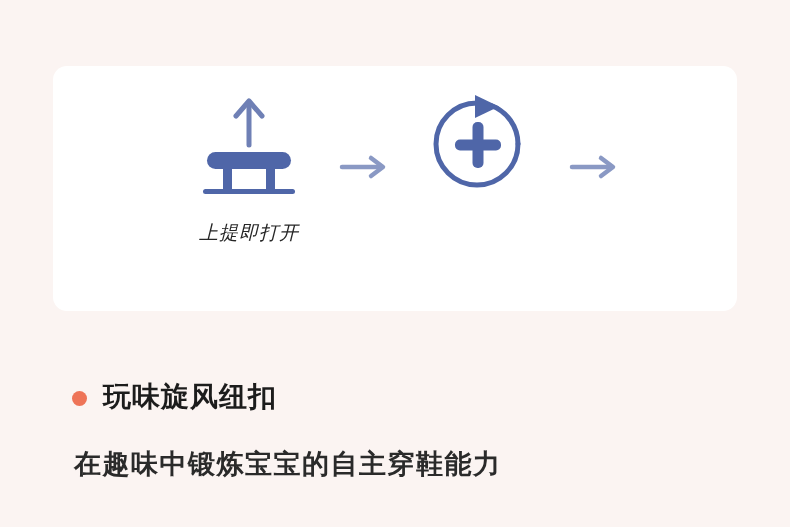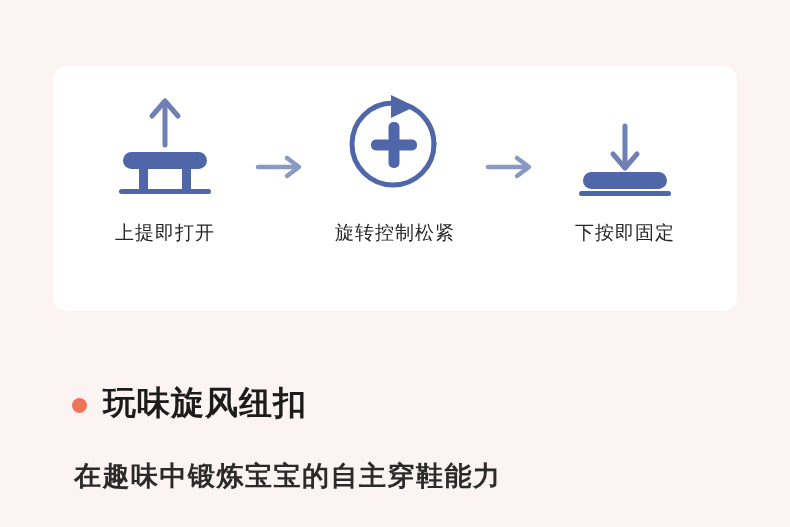--- a/index.html
+++ b/index.html
@@ -17,20 +17,21 @@
 
   
   .step-card {
     position: absolute;
     left: 53px;
     top: 66px;
     width: 684px;
     height: 245px;
     background: #ffffff;
     border-radius: 14px;
+    font-style: italic;
   }
 
   .steps-row {
     position: absolute;
     left: 0;
     top: 0;
     width: 100%;
     height: 100%;
     display: flex;
     flex-direction: row;
@@ -87,21 +88,21 @@
     width: 15px;
     height: 15px;
     border-radius: 50%;
     background: #ee7458;
     margin-right: 16px;
     flex: 0 0 auto;
     margin-top: 4px;
   }
 
   .headline {
-    font-size: 33px;
+    font-size: 28px;
     font-weight: 700;
     color: #1c1c1c;
     letter-spacing: 1px;
     line-height: 1.15;
     white-space: nowrap;
   }
 
   .subhead {
     margin-top: 14px;
     margin-left: 2px;
@@ -155,48 +156,31 @@
                    A 41 41 0 1 0 91 50" fill="none" stroke="#4f66a8" stroke-width="5" stroke-linecap="round"></path>
           <path d="M 91 50
                    A 41 41 0 0 0 64 11.5" fill="none" stroke="#4f66a8" stroke-width="5" stroke-linecap="round"></path>
 
           <polygon points="48,1 48,24 72,12.5" fill="#4f66a8"></polygon>
 
           <rect x="45.5" y="28" width="11" height="46" rx="5" fill="#4f66a8"></rect>
           <rect x="28" y="45.5" width="46" height="11" rx="5" fill="#4f66a8"></rect>
         </svg>
       </div>
-      <div class="step-label">旋转控制松紧</div>
     </div>
 
     <div class="connector">
       <svg width="50" height="26" viewBox="0 0 50 26" xmlns="http://www.w3.org/2000/svg">
         <g stroke="#8a99c4" stroke-width="4.5" fill="none" stroke-linecap="round" stroke-linejoin="round">
           <line x1="3" y1="13" x2="42" y2="13"></line>
           <polyline points="32,4 44,13 32,22"></polyline>
         </g>
       </svg>
     </div>
 
-    <div class="step">
-      <div class="step-icon">
-        <svg width="112" height="104" viewBox="0 0 112 104" xmlns="http://www.w3.org/2000/svg">
-
-          <g stroke="#6f80b5" stroke-width="5" stroke-linecap="round" fill="none">
-            <line x1="56" y1="32" x2="56" y2="72"></line>
-            <polyline points="44,60 56,74 68,60" stroke-linejoin="round"></polyline>
-          </g>
-
-          <rect x="14" y="78" width="84" height="17" rx="8.5" fill="#4f66a8"></rect>
-
-          <rect x="10" y="97" width="92" height="5" rx="2.5" fill="#4f66a8"></rect>
-        </svg>
-      </div>
-      <div class="step-label">下按即固定</div>
-    </div>
 
   </div>
 </div>
 
 <div class="headline-block">
   <div class="headline-row">
     <span class="bullet-dot"></span>
     <h1 class="headline">玩味旋风纽扣</h1>
   </div>
   <div class="subhead">在趣味中锻炼宝宝的自主穿鞋能力</div>

